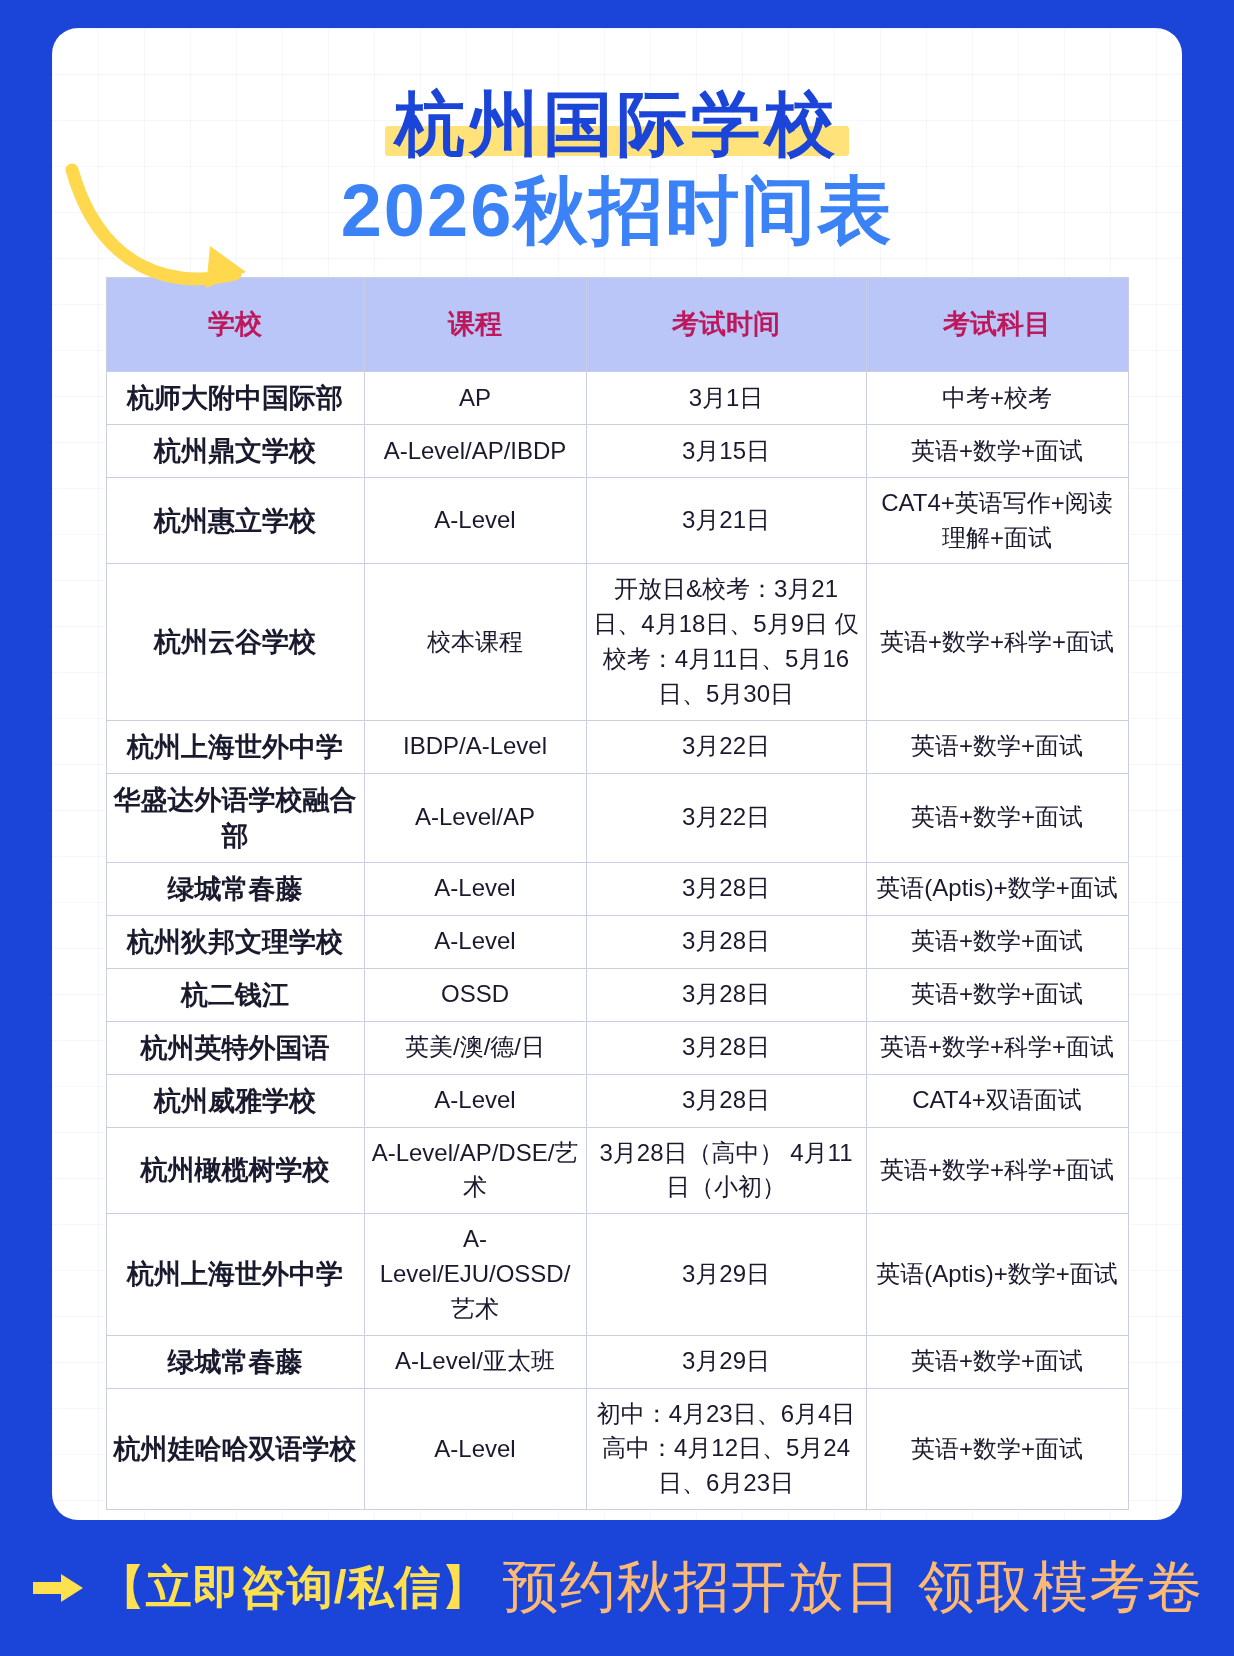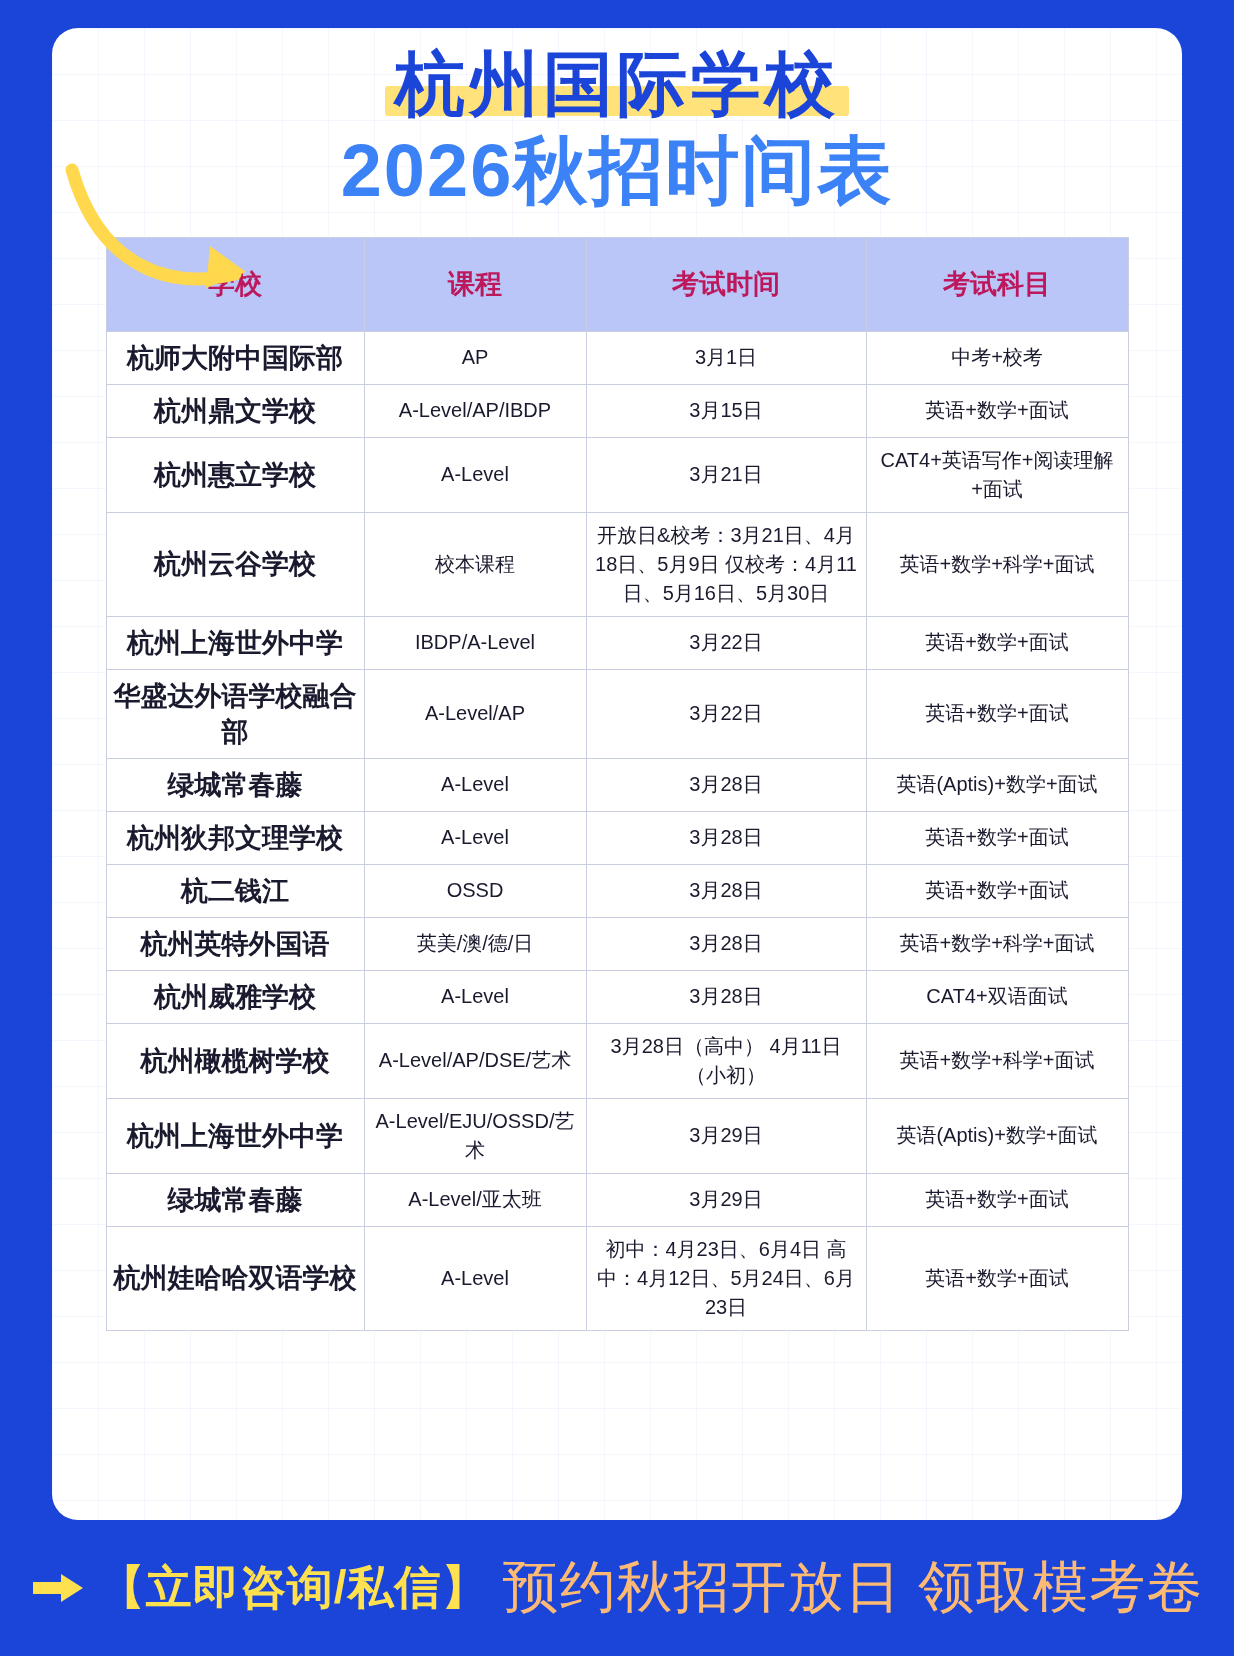--- a/index.html
+++ b/index.html
@@ -37,21 +37,21 @@
     position: absolute;
     inset: 0;
     background-image:
       linear-gradient(to right, rgba(27,68,216,0.045) 1px, transparent 1px),
       linear-gradient(to bottom, rgba(27,68,216,0.045) 1px, transparent 1px);
     background-size: 46px 46px;
     pointer-events: none;
   }
   .title-wrap {
     position: relative;
-    padding-top: 20px;
+    padding-top: 60px;
     text-align: center;
     z-index: 2;
   }
   .title-line1 {
     display: inline-block;
     position: relative;
     font-size: 70px;
     font-weight: bold;
     color: #1b44d8;
     letter-spacing: 4px;
@@ -112,21 +112,21 @@
   col.c-school { width: 258px; }
   col.c-course { width: 222px; }
   col.c-time   { width: 280px; }
   col.c-subject{ width: 262px; }
   td.school {
     font-size: 27px;
     font-weight: bold;
     color: #11173a;
   }
   td.course, td.time, td.subject {
-    font-size: 20px;
+    font-size: 24px;
     color: #1a1a2e;
     line-height: 1.35;
   }
   td.multi { line-height: 1.45; }
   .footer {
     position: absolute;
     left: 0;
     bottom: 0;
     width: 1234px;
     height: 136px;

